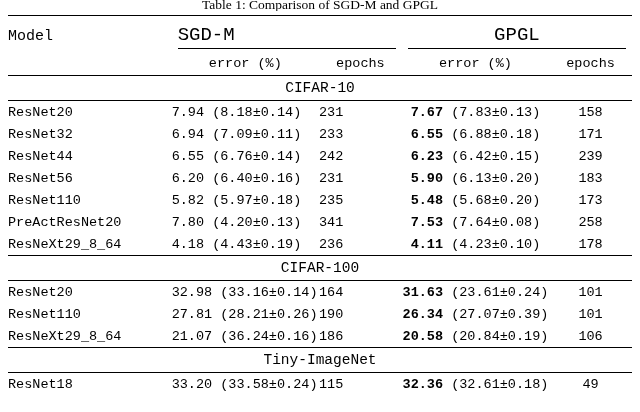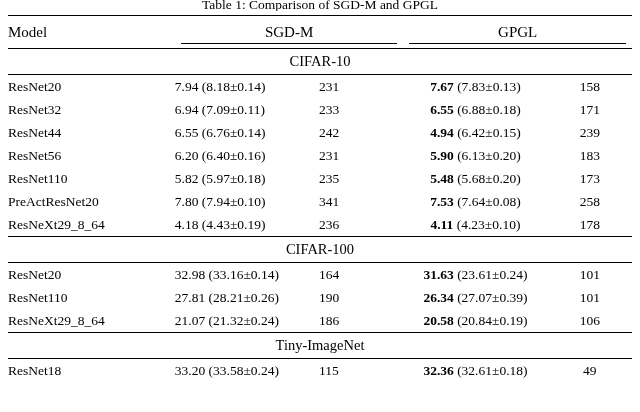--- a/index.html
+++ b/index.html
@@ -27,39 +27,39 @@
     line-height: 16px;
     height: 14px;
     overflow: hidden;
     margin-top: -3px;
   }
   table.tbl {
     width: 624px;
     margin: 4px auto 0 auto;
     border-collapse: collapse;
     font-size: 13.5px;
+    font-family: Liberation Mono, monospace;
   }
   table.tbl td, table.tbl th {
     padding: 0;
     font-weight: normal;
     vertical-align: baseline;
   }
   
   .c-model  { width: 160px; text-align: left;   padding-left: 2px !important; }
   .c-err1   { width: 140px; text-align: left; }
   .c-ep1    { width: 82px;  text-align: left; }
   .c-err2   { width: 140px; text-align: center; }
   .c-ep2    { width: 82px;  text-align: center; }
 
   .rule-top td { border-top: 1.6px solid #000; font-size: 0; line-height: 0; height: 1px; }
 
   .grouphdr td {
     font-weight: bold;
-    text-align: center;
-    font-size: 15px;
+    font-size: 19px;
     padding: 5px 0 4px 0 !important;
   }
   .grouphdr td.c-model {
     text-align: left;
     font-size: 15px;
   }
   .grouphdr .span-head {
     display: block;
     border-bottom: 1px solid #000;
     padding-bottom: 2px;
@@ -109,20 +109,27 @@
       <tr class="grouphdr">
         <td class="c-model">Model</td>
         <td class="c-err1 c-ep1" colspan="2">
           <span class="span-head">SGD-M</span>
         </td>
         <td class="c-err2 c-ep2" colspan="2">
           <span class="span-head">GPGL</span>
         </td>
       </tr>
 
+      <tr class="subhdr">
+        <td class="c-model"></td>
+        <td class="c-err1">error (%)</td>
+        <td class="c-ep1">epochs</td>
+        <td class="c-err2">error (%)</td>
+        <td class="c-ep2">epochs</td>
+      </tr>
 
       <tr class="section-row">
         <td colspan="5">CIFAR-10</td>
       </tr>
 
       <tr class="data-row">
         <td class="c-model">ResNet20</td>
         <td class="c-err1 nowrap">7.94 (8.18±0.14)</td>
         <td class="c-ep1">231</td>
         <td class="c-err2 nowrap"><span class="bold">7.67</span> <span>(7.83±0.13)</span></td>
@@ -132,40 +139,40 @@
         <td class="c-model">ResNet32</td>
         <td class="c-err1 nowrap">6.94 (7.09±0.11)</td>
         <td class="c-ep1">233</td>
         <td class="c-err2 nowrap"><span class="bold">6.55</span> <span>(6.88±0.18)</span></td>
         <td class="c-ep2">171</td>
       </tr>
       <tr class="data-row">
         <td class="c-model">ResNet44</td>
         <td class="c-err1 nowrap">6.55 (6.76±0.14)</td>
         <td class="c-ep1">242</td>
-        <td class="c-err2 nowrap"><span class="bold">4.94</span> <span>(6.42±0.15)</span></td>
+        <td class="c-err2 nowrap"><span class="bold">6.23</span> <span>(6.42±0.15)</span></td>
         <td class="c-ep2">239</td>
       </tr>
       <tr class="data-row">
         <td class="c-model">ResNet56</td>
         <td class="c-err1 nowrap">6.20 (6.40±0.16)</td>
         <td class="c-ep1">231</td>
         <td class="c-err2 nowrap"><span class="bold">5.90</span> <span>(6.13±0.20)</span></td>
         <td class="c-ep2">183</td>
       </tr>
       <tr class="data-row">
         <td class="c-model">ResNet110</td>
         <td class="c-err1 nowrap">5.82 (5.97±0.18)</td>
         <td class="c-ep1">235</td>
         <td class="c-err2 nowrap"><span class="bold">5.48</span> <span>(5.68±0.20)</span></td>
         <td class="c-ep2">173</td>
       </tr>
       <tr class="data-row">
         <td class="c-model">PreActResNet20</td>
-        <td class="c-err1 nowrap">7.80 (7.94±0.10)</td>
+        <td class="c-err1 nowrap">7.80 (4.20±0.13)</td>
         <td class="c-ep1">341</td>
         <td class="c-err2 nowrap"><span class="bold">7.53</span> <span>(7.64±0.08)</span></td>
         <td class="c-ep2">258</td>
       </tr>
       <tr class="data-row">
         <td class="c-model">ResNeXt29_8_64</td>
         <td class="c-err1 nowrap">4.18 (4.43±0.19)</td>
         <td class="c-ep1">236</td>
         <td class="c-err2 nowrap"><span class="bold">4.11</span> <span>(4.23±0.10)</span></td>
         <td class="c-ep2">178</td>
@@ -184,21 +191,21 @@
       </tr>
       <tr class="data-row">
         <td class="c-model">ResNet110</td>
         <td class="c-err1 nowrap">27.81 (28.21±0.26)</td>
         <td class="c-ep1">190</td>
         <td class="c-err2 nowrap"><span class="bold">26.34</span> <span>(27.07±0.39)</span></td>
         <td class="c-ep2">101</td>
       </tr>
       <tr class="data-row">
         <td class="c-model">ResNeXt29_8_64</td>
-        <td class="c-err1 nowrap">21.07 (21.32±0.24)</td>
+        <td class="c-err1 nowrap">21.07 (36.24±0.16)</td>
         <td class="c-ep1">186</td>
         <td class="c-err2 nowrap"><span class="bold">20.58</span> <span>(20.84±0.19)</span></td>
         <td class="c-ep2">106</td>
       </tr>
 
       <tr class="section-row">
         <td colspan="5">Tiny-ImageNet</td>
       </tr>
 
       <tr class="data-row">

